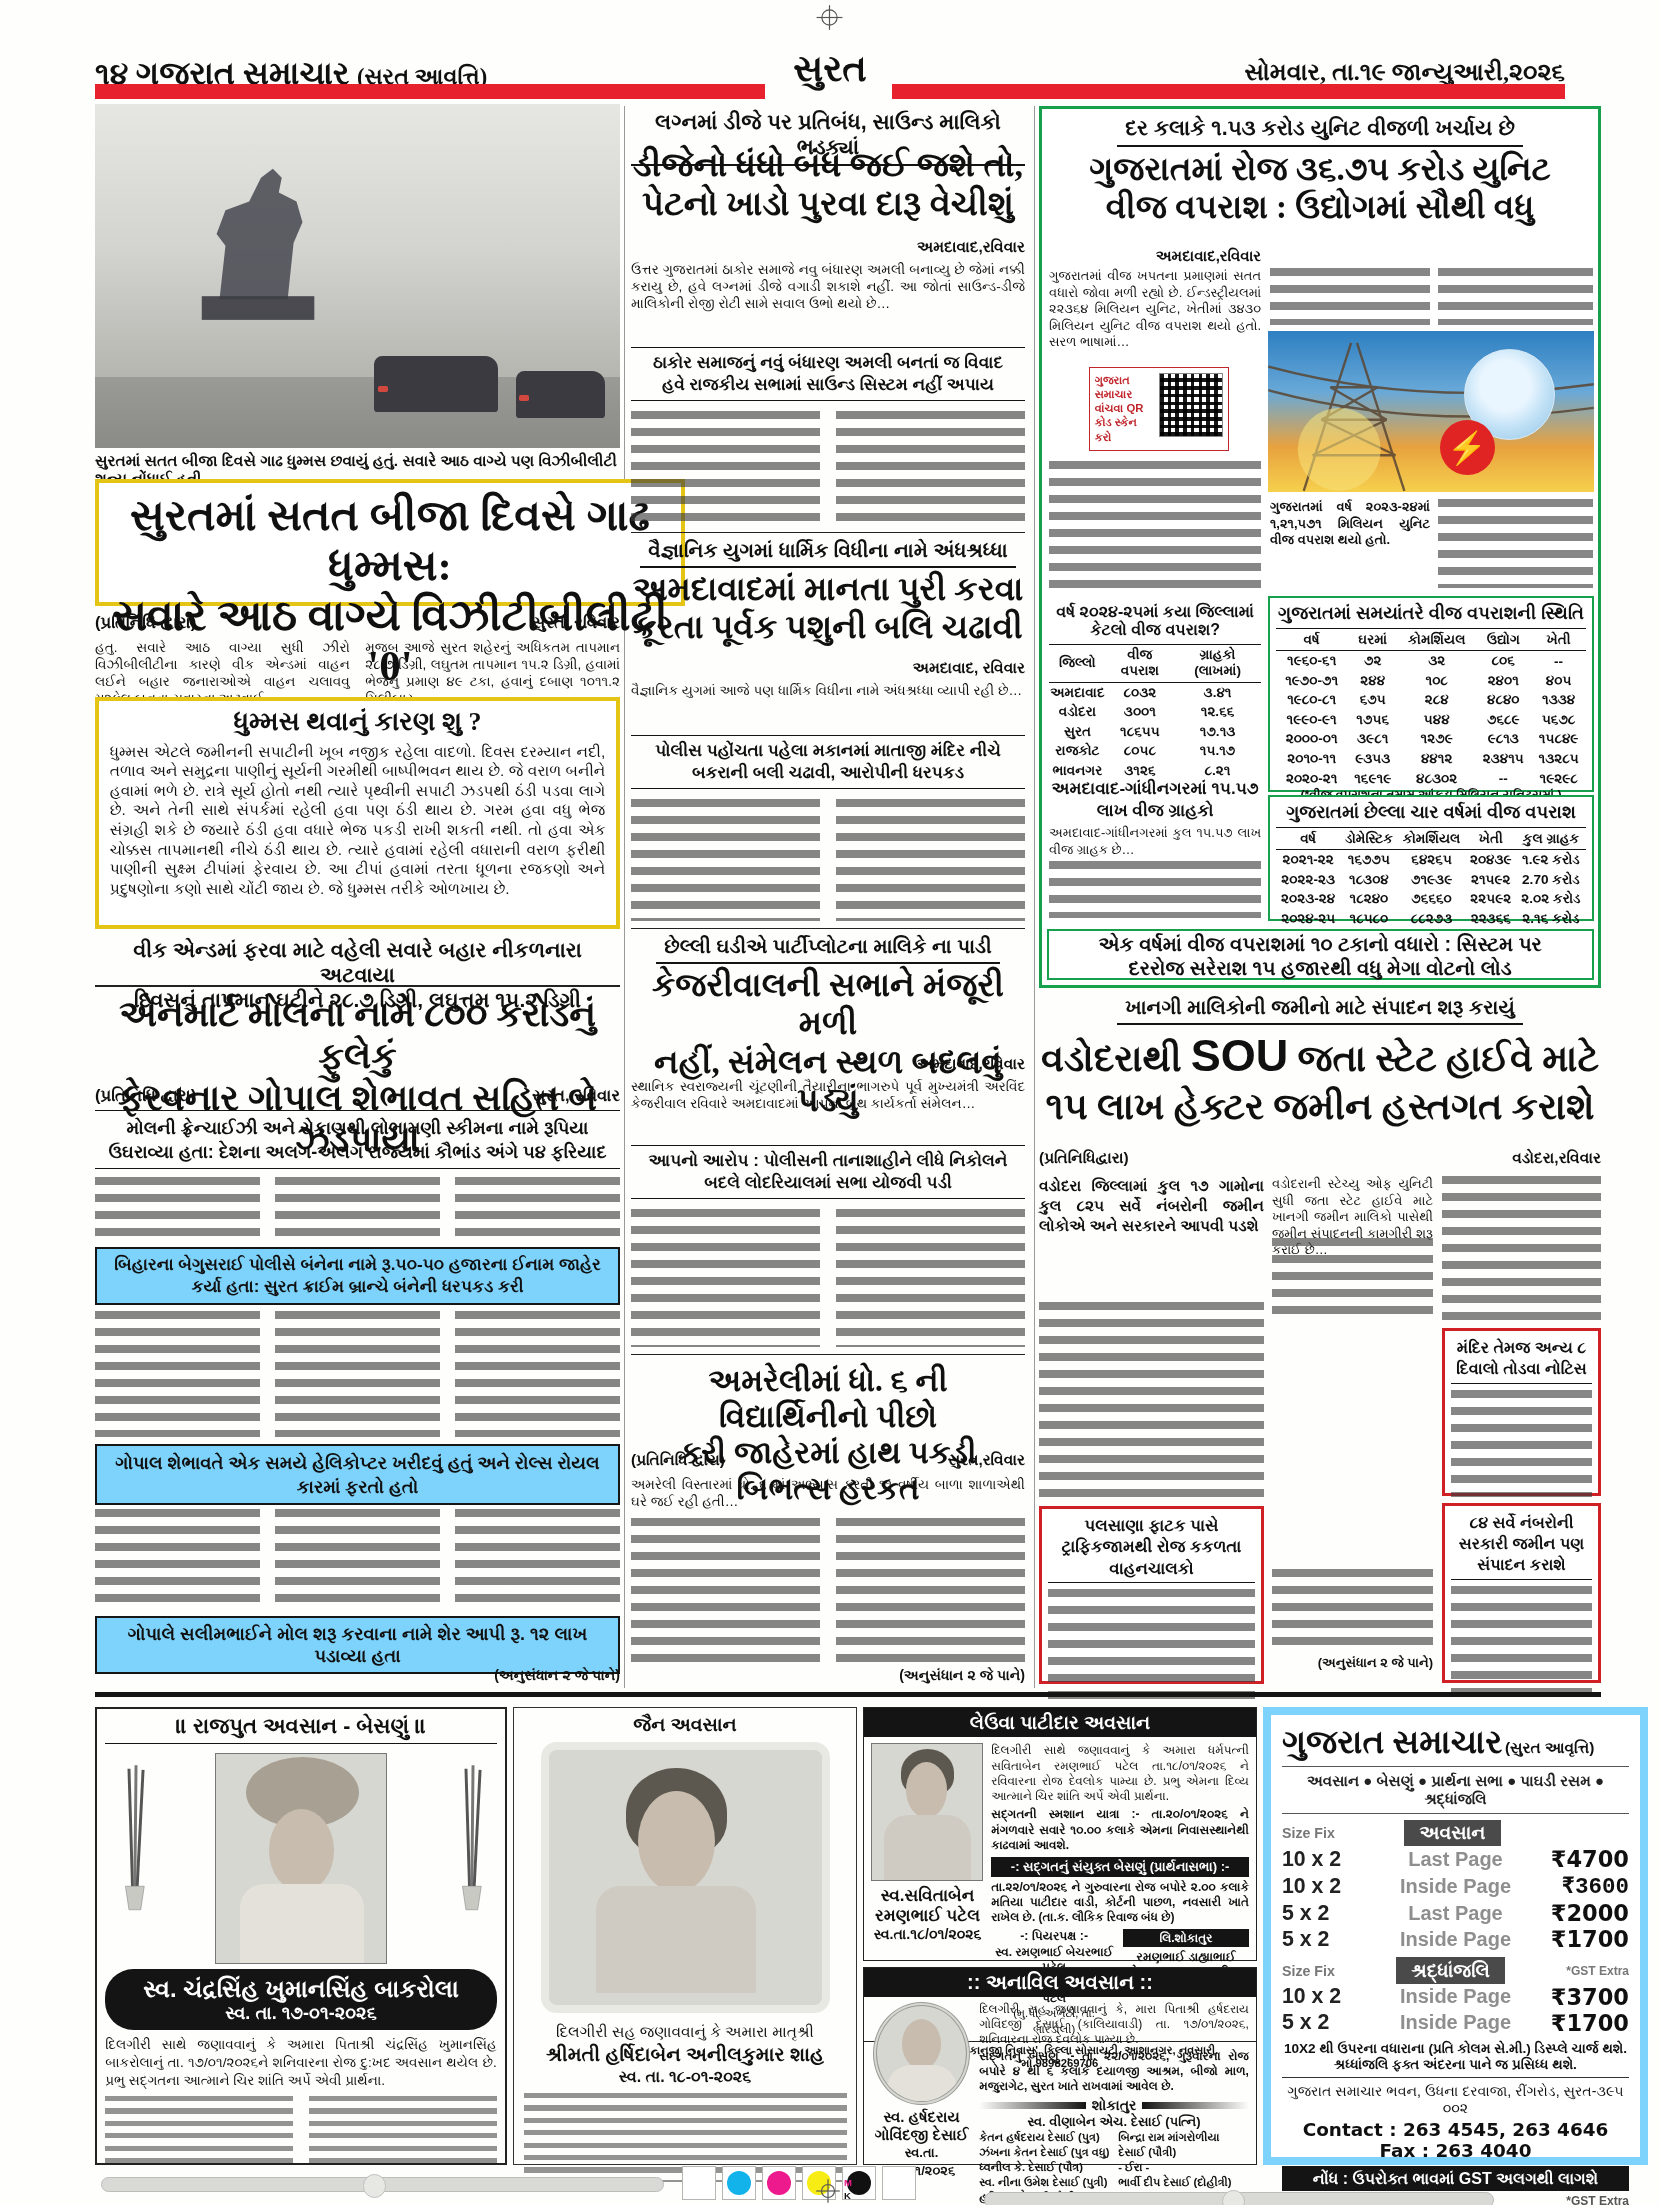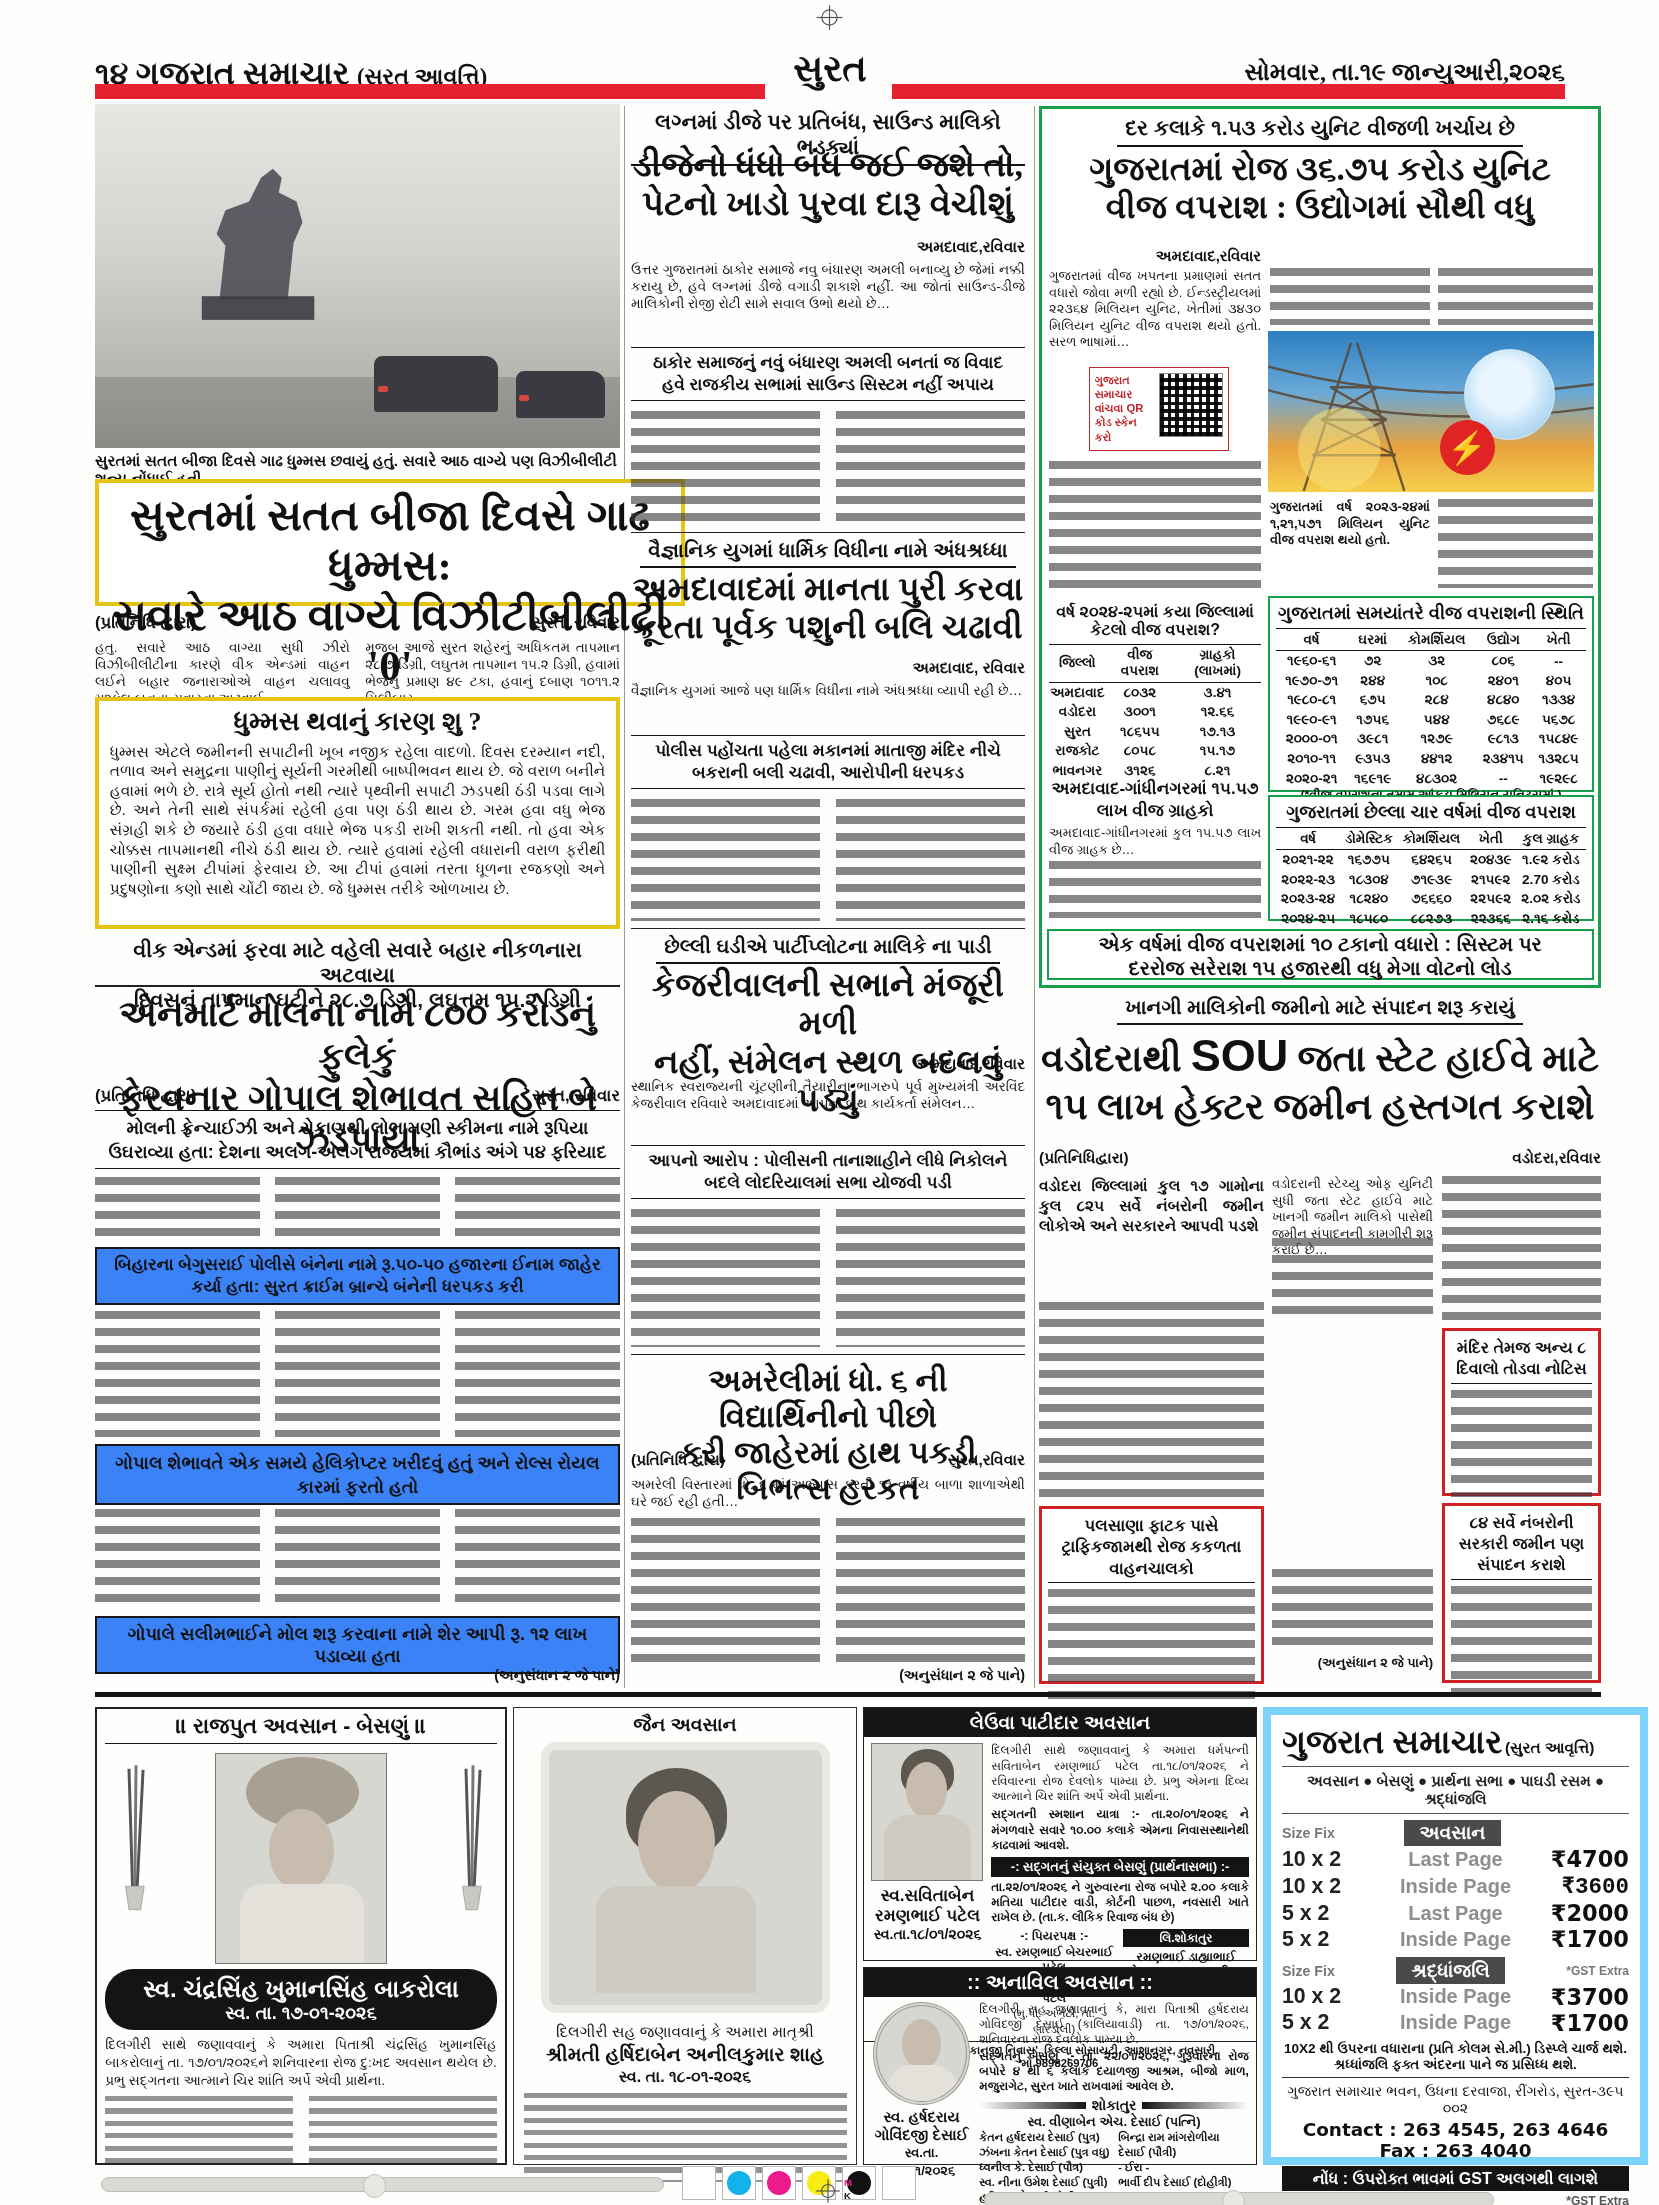--- a/index.html
+++ b/index.html
@@ -15,21 +15,21 @@
   .kick .u{display:inline-block;border-bottom:2.4px solid #141414;padding:0 8.3px 3.6px;}
   .hl{font-weight:800;text-align:center;line-height:1.16;}
   .byrow{display:flex;justify-content:space-between;font-weight:700;}
   .snip{text-align:justify;}
   .tx{background-image:repeating-linear-gradient(to bottom,rgba(60,60,60,.62) 0 7.7px,transparent 7.7px 17px);}
   .tx-sm{background-image:repeating-linear-gradient(to bottom,rgba(70,70,70,.58) 0 5.3px,transparent 5.3px 12.4px);}
   .cols{display:flex;gap:15.4px;} .cols>div{flex:1;}
   .box-y{border:4.1px solid #e4c414;background:#fff;}
   .box-g{border:3.6px solid #16a04c;background:#fff;}
   .box-r{border:3px solid #cf2026;background:#fff;}
-  .box-k{border:2.4px solid #161616;background:#3b82f6;}
+  .box-k{border:2.4px solid #161616;background:#7dd3fc;}
   .band-k{background:#141414;color:#fff;}
   .rule-tb{border-top:1.8px solid #141414;border-bottom:1.8px solid #141414;}
   .ptab{width:100%;border-collapse:collapse;text-align:center;font-weight:700;}
   .ptab th{border-bottom:1.8px solid #141414;padding:2.4px 1.2px;}
   .ptab td{padding:1.8px 1.2px;}
   .tbl-title{font-weight:800;text-align:center;border-bottom:1.8px solid #141414;padding:2.4px 0 4.7px;}
   .redbar{background:#e8212e;}
   
   .fog{background:linear-gradient(180deg,#e6e6e2 0%,#d3d3cf 42%,#b7b7b2 78%,#a7a7a2 100%);overflow:hidden;}
   .fog .road{position:absolute;left:0;right:0;bottom:0;height:71px;background:linear-gradient(180deg,#9a9a96,#8a8a86);}

